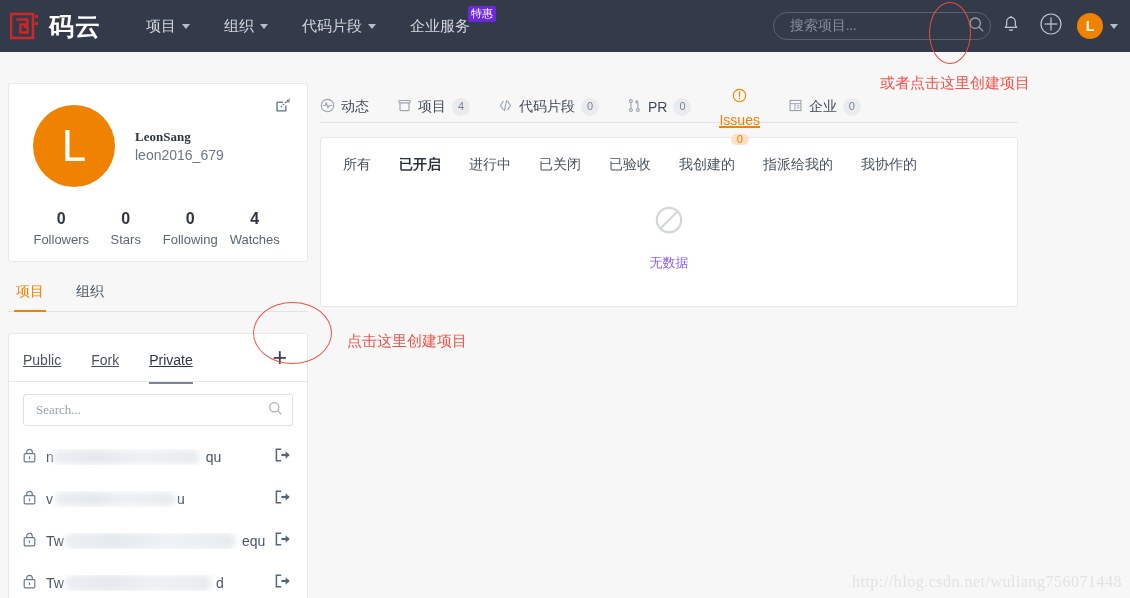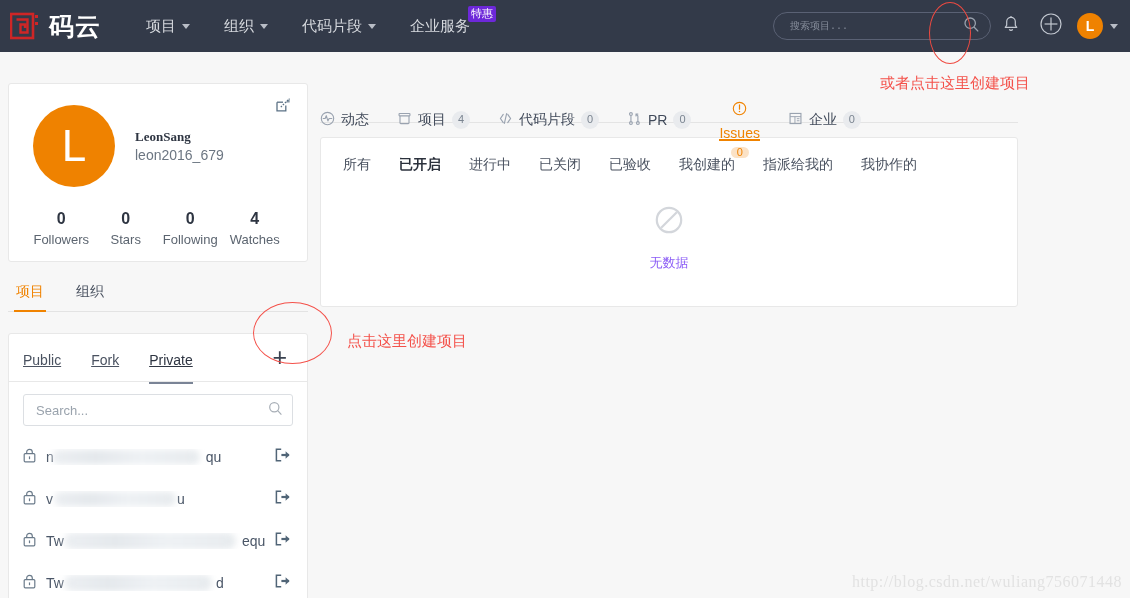--- a/index.html
+++ b/index.html
@@ -52,22 +52,22 @@
   }
   .search-box {
     width: 218px; height: 28px;
     border: 1px solid #5a6174; border-radius: 14px;
     display: flex; align-items: center;
     padding: 0 10px 0 16px;
     background: transparent;
   }
   .search-box input {
     flex: 1; background: transparent; border: none; outline: none;
-    color: #cdd1d8; font-size: 10px;
-    font-family: Liberation Mono, monospace;
+    color: #cdd1d8; font-size: 14px;
+    font-family: Liberation Serif, serif;
   }
   .search-box input::placeholder { color: #868d9b; }
   .icon-btn {
     width: 40px; height: 40px;
     display: flex; align-items: center; justify-content: center;
     cursor: pointer; position: relative;
   }
   .avatar-sm {
     width: 26px; height: 26px; border-radius: 50%;
     background: #ef8200; color: #fff;
@@ -163,21 +163,21 @@
   }
   .search-row { padding: 12px 14px 6px; }
   .repo-search {
     display: flex; align-items: center;
     border: 1px solid #dcdfe3; border-radius: 3px;
     height: 32px; padding: 0 9px 0 12px;
   }
   .repo-search input {
     flex: 1; border: none; outline: none; font-size: 13px;
     color: #4a5260; background: transparent;
-    font-family: Liberation Sans, sans-serif;
+    font-family: Liberation Serif, serif;
   }
   .repo-search input::placeholder { color: #9aa3ad; }
   .repo-list { padding: 4px 0 14px; }
   .repo-item {
     display: flex; align-items: center;
     padding: 11px 16px 11px 14px;
     cursor: pointer; position: relative;
   }
   .repo-name {
     margin-left: 10px; font-size: 14px; color: #4a5667;
@@ -194,21 +194,21 @@
   .main-tabs {
     display: flex; align-items: center;
     border-bottom: 1px solid #e4e4e4;
     height: 40px;
   }
   .main-tab {
     display: flex; align-items: center; gap: 6px;
     height: 40px; margin-right: 28px;
     font-size: 14px; color: #414a5a; cursor: pointer;
     border-bottom: 2px solid transparent;
-    position: relative; top: 18px;
+    position: relative; top: 5px;
   }
   .main-tab.active { color: #f08300; border-bottom-color: #f08300; flex-direction: column; }
   .cnt {
     display: inline-flex; align-items: center; justify-content: center;
     min-width: 18px; height: 18px; padding: 0 5px;
     border-radius: 9px; background: #e9ebee; color: #7a8490;
     font-size: 11px; line-height: 1;
   }
   .main-tab.active .cnt { background: #fbe2c6; color: #ef8200; }
 

